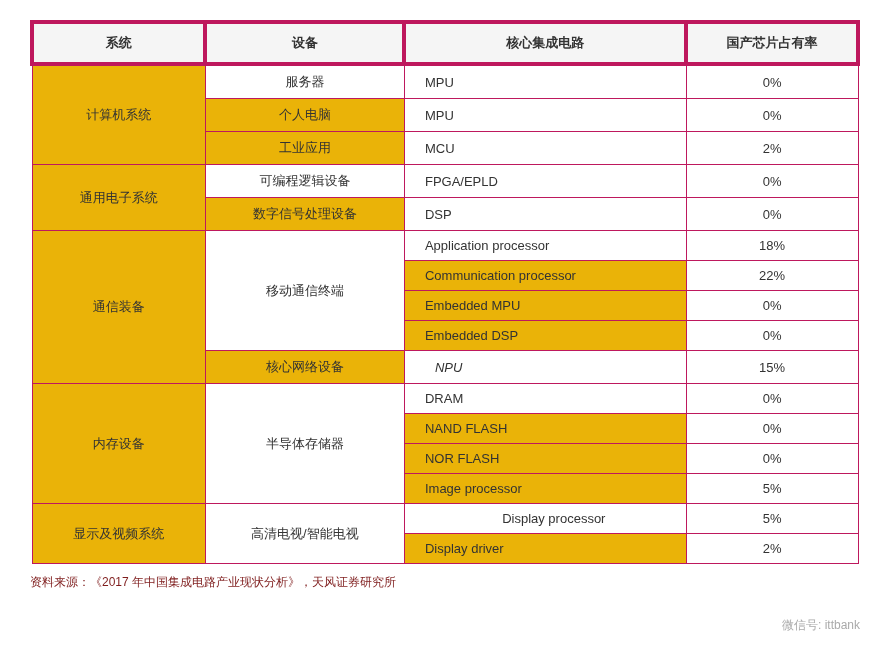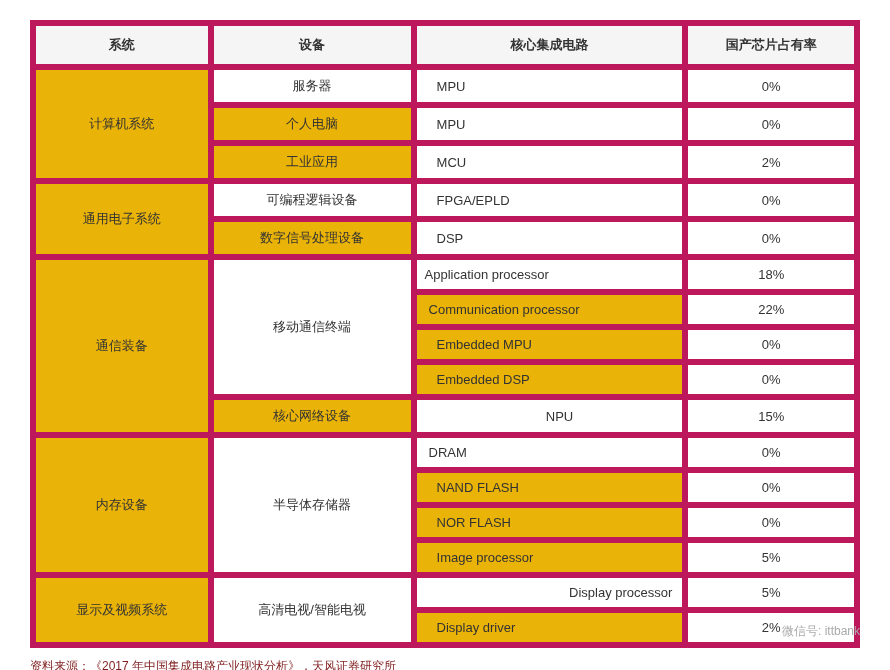--- a/index.html
+++ b/index.html
@@ -25,46 +25,46 @@
     }
 
     thead tr {
       background-color: #f5f5f5;
     }
 
     thead th {
       padding: 10px 8px;
       text-align: center;
       font-weight: bold;
-      border: 6px solid #be185d;
+      border: 4px solid #be185d;
       font-size: 13px;
     }
 
     tbody td {
       padding: 7px 10px;
-      border: 6px solid #be185d;
+      border: 1px solid #be185d;
       text-align: center;
       vertical-align: middle;
       font-size: 13px;
     }
 
     tbody td:first-child {
       font-weight: normal;
       background-color: #eab308;
     }
 
     .footnote {
       margin-top: 10px;
       font-size: 12px;
       color: #7f1d1d;
     }
 
     .watermark {
       position: fixed;
-      bottom: 30px;
+      bottom: 36px;
       right: 30px;
       font-size: 12px;
       color: #aaa;
     }
   </style>
 </head>
 <body>
 
 <div class="table-container">
   <table>
@@ -100,62 +100,62 @@
           <td>0%</td>
         </tr>
         <tr>
           <td>数字信号处理设备</td>
           <td style="text-align: left; padding-left: 20px;">DSP</td>
           <td>0%</td>
         </tr>
         <tr>
           <td rowspan="5">通信装备</td>
           <td rowspan="4">移动通信终端</td>
-          <td style="text-align: left; padding-left: 8px;">Application processor</td>
+          <td style="text-align: left; padding-left: 20px;">Application processor</td>
           <td>18%</td>
         </tr>
         <tr>
-          <td style="text-align: left; padding-left: 12px;">Communication processor</td>
+          <td style="text-align: left; padding-left: 20px;">Communication processor</td>
           <td>22%</td>
         </tr>
         <tr>
           <td style="text-align: left; padding-left: 20px;">Embedded MPU</td>
           <td>0%</td>
         </tr>
         <tr>
           <td style="text-align: left; padding-left: 20px;">Embedded DSP</td>
           <td>0%</td>
         </tr>
         <tr>
           <td>核心网络设备</td>
-          <td style="text-align: center; padding-left: 30px;">NPU</td>
+          <td style="text-align: left; padding-left: 30px; font-style: italic;">NPU</td>
           <td>15%</td>
         </tr>
         <tr>
           <td rowspan="4">内存设备</td>
           <td rowspan="4">半导体存储器</td>
-          <td style="text-align: left; padding-left: 12px;">DRAM</td>
+          <td style="text-align: left; padding-left: 20px;">DRAM</td>
           <td>0%</td>
         </tr>
         <tr>
           <td style="text-align: left; padding-left: 20px;">NAND FLASH</td>
           <td>0%</td>
         </tr>
         <tr>
           <td style="text-align: left; padding-left: 20px; margin-top: 14px;">NOR FLASH</td>
           <td>0%</td>
         </tr>
         <tr>
           <td style="text-align: left; padding-left: 20px;">Image processor</td>
           <td>5%</td>
         </tr>
         <tr>
           <td rowspan="2">显示及视频系统</td>
           <td rowspan="2">高清电视/智能电视</td>
-          <td style="text-align: right; padding-left: 27px;">Display processor</td>
+          <td style="text-align: center; padding-left: 27px;">Display processor</td>
           <td>5%</td>
         </tr>
         <tr>
           <td style="text-align: left; padding-left: 20px;">Display driver</td>
           <td>2%</td>
         </tr>
       </tbody>
   </table>
 </div>
 

